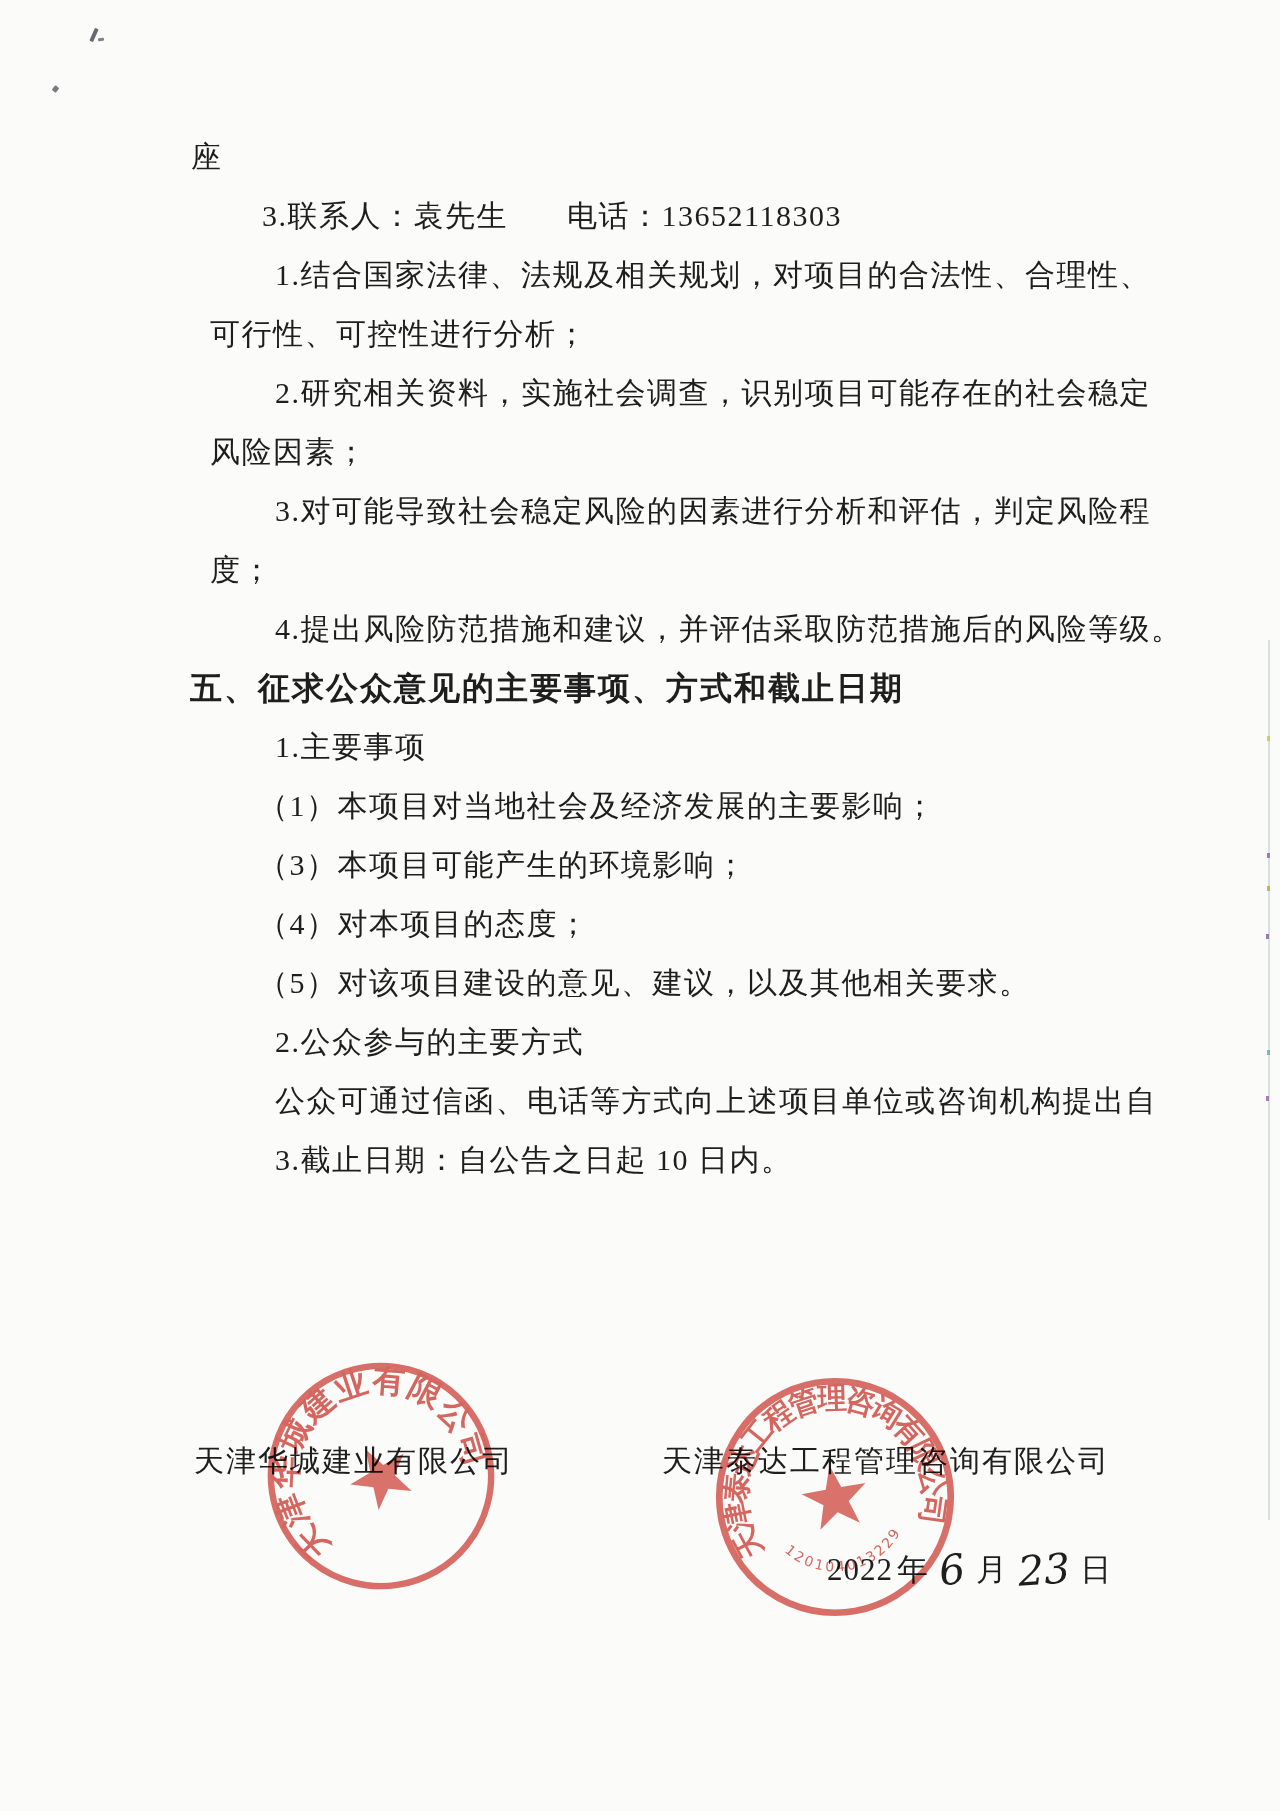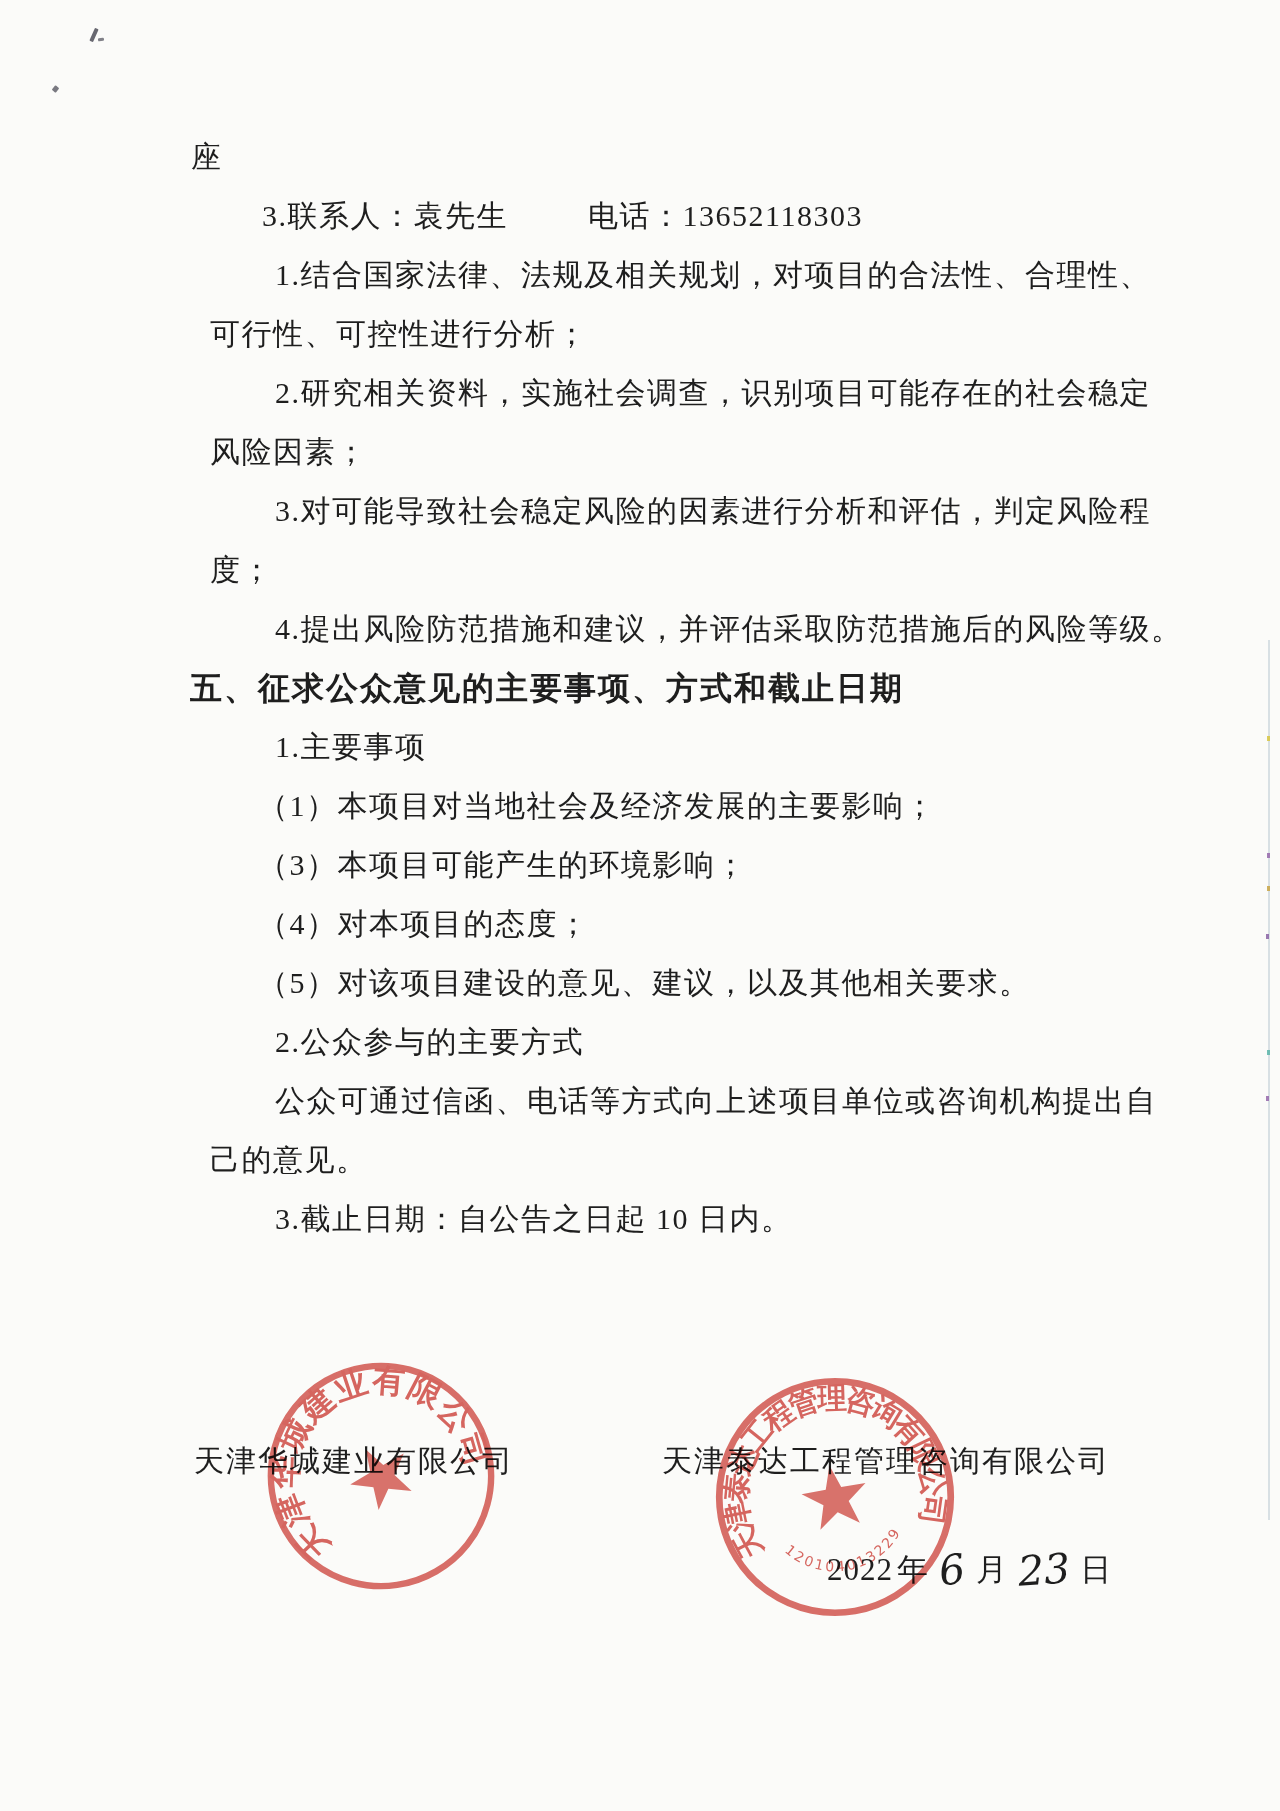--- a/index.html
+++ b/index.html
@@ -11,21 +11,21 @@
   }
   .page{position:absolute;inset:0;}
   
   .textcol{position:absolute;left:0;top:128px;width:1280px;}
   .line{
     height:59px;display:flex;align-items:center;
     font-size:30px;letter-spacing:1.5px;white-space:pre;
   }
   .l-stray{padding-left:191px;}
   .l-contact{padding-left:262px;align-items:center;}
-  .l-contact .phone{margin-left:80px;}
+  .l-contact .phone{margin-left:59px;}
   .l-title{
     padding-left:190px;
     font-family:"Liberation Sans","DejaVu Sans",sans-serif;
     font-weight:700;font-size:32px;letter-spacing:2px;
   }
   .l-indent{padding-left:275px;}
   .l-flush{padding-left:190px;margin-left:20px;}
   .l-paren{padding-left:258px;}
   
   .company{
@@ -96,21 +96,20 @@
     <div class="line l-flush">度；</div>
     <div class="line l-indent">4.提出风险防范措施和建议，并评估采取防范措施后的风险等级。</div>
     <div class="line l-title">五、征求公众意见的主要事项、方式和截止日期</div>
     <div class="line l-indent">1.主要事项</div>
     <div class="line l-paren">（1）本项目对当地社会及经济发展的主要影响；</div>
     <div class="line l-paren">（3）本项目可能产生的环境影响；</div>
     <div class="line l-paren">（4）对本项目的态度；</div>
     <div class="line l-paren">（5）对该项目建设的意见、建议，以及其他相关要求。</div>
     <div class="line l-indent">2.公众参与的主要方式</div>
     <div class="line l-indent">公众可通过信函、电话等方式向上述项目单位或咨询机构提出自</div>
-    <div class="line l-flush">己的意见。</div>
     <div class="line l-indent">3.截止日期：自公告之日起 10 日内。</div>
   </div>
 
   <div class="company left">天津华城建业有限公司</div>
   <div class="company right">天津泰达工程管理咨询有限公司</div>
 
   <div class="dateline">
     <span>2022</span>
     <span class="unit">年</span>
     <span class="hand h6">6</span>

